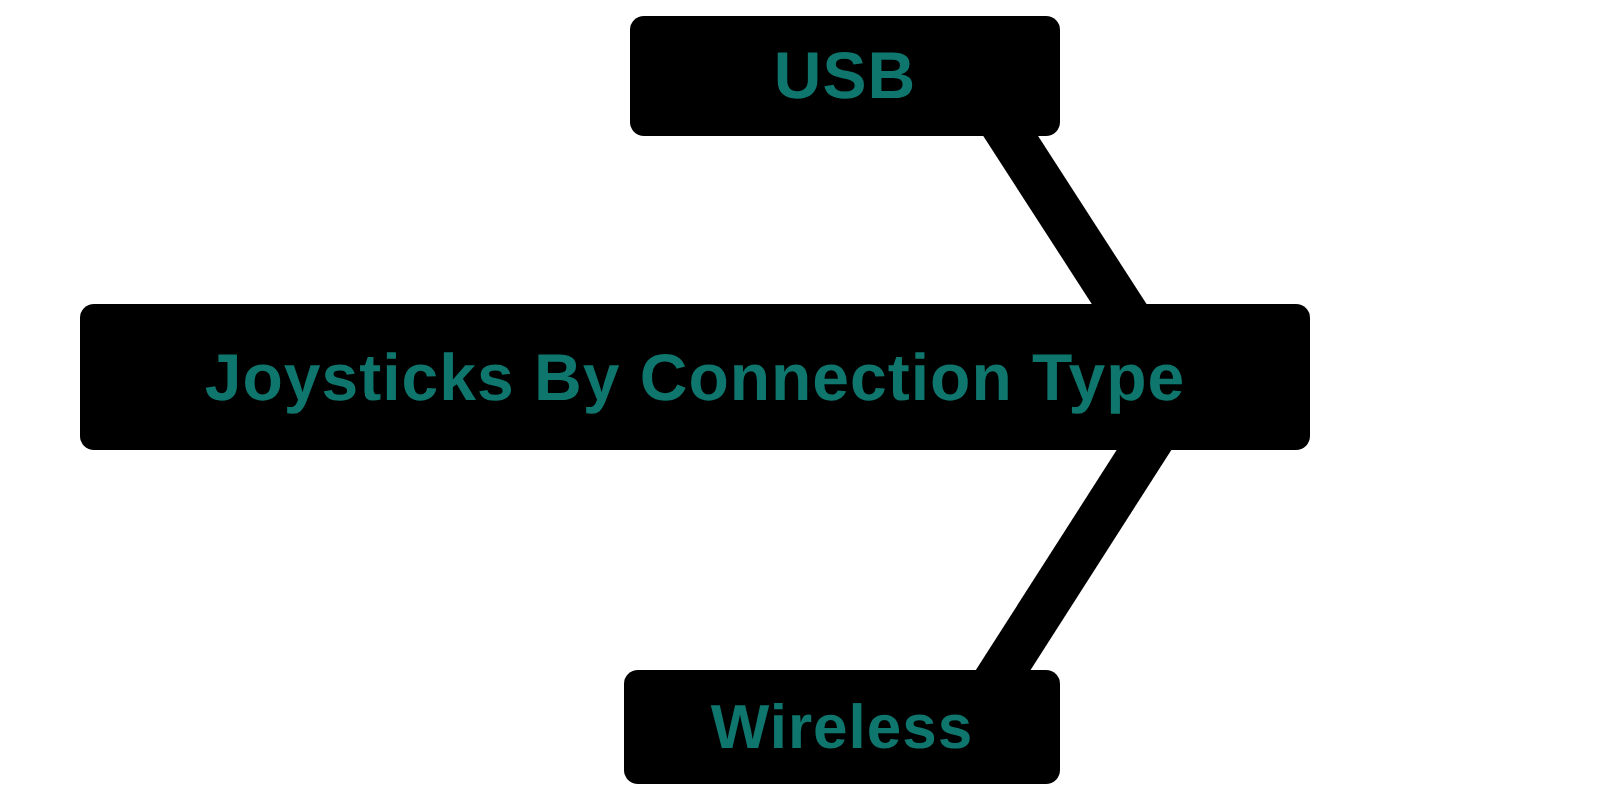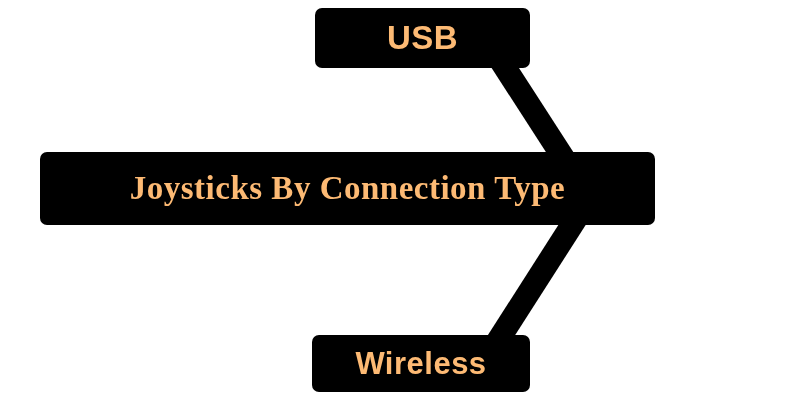--- a/index.html
+++ b/index.html
@@ -24,33 +24,33 @@
   .node {
     position: absolute;
     background: #000000;
     border-radius: 7px;
     display: flex;
     align-items: center;
     justify-content: center;
     z-index: 2;
   }
   .node .label {
-    color: #fdba74;
+    color: #0f766e;
     font-weight: bold;
     white-space: nowrap;
     letter-spacing: 0.5px;
   }
   .node-usb {
     left: 315px; top: 8px;
     width: 215px; height: 60px;
   }
   .node-usb .label { font-size: 33px; }
   .node-root {
     left: 40px; top: 152px;
-    width: 615px; height: 73px; font-family: Liberation Serif, serif;
+    width: 615px; height: 73px;
   }
   .node-root .label { font-size: 33px; }
   .node-wireless {
     left: 312px; top: 335px;
     width: 218px; height: 57px; text-decoration: underline;
   }
   .node-wireless .label { font-size: 31px; }
 </style>
 </head>
 <body>

